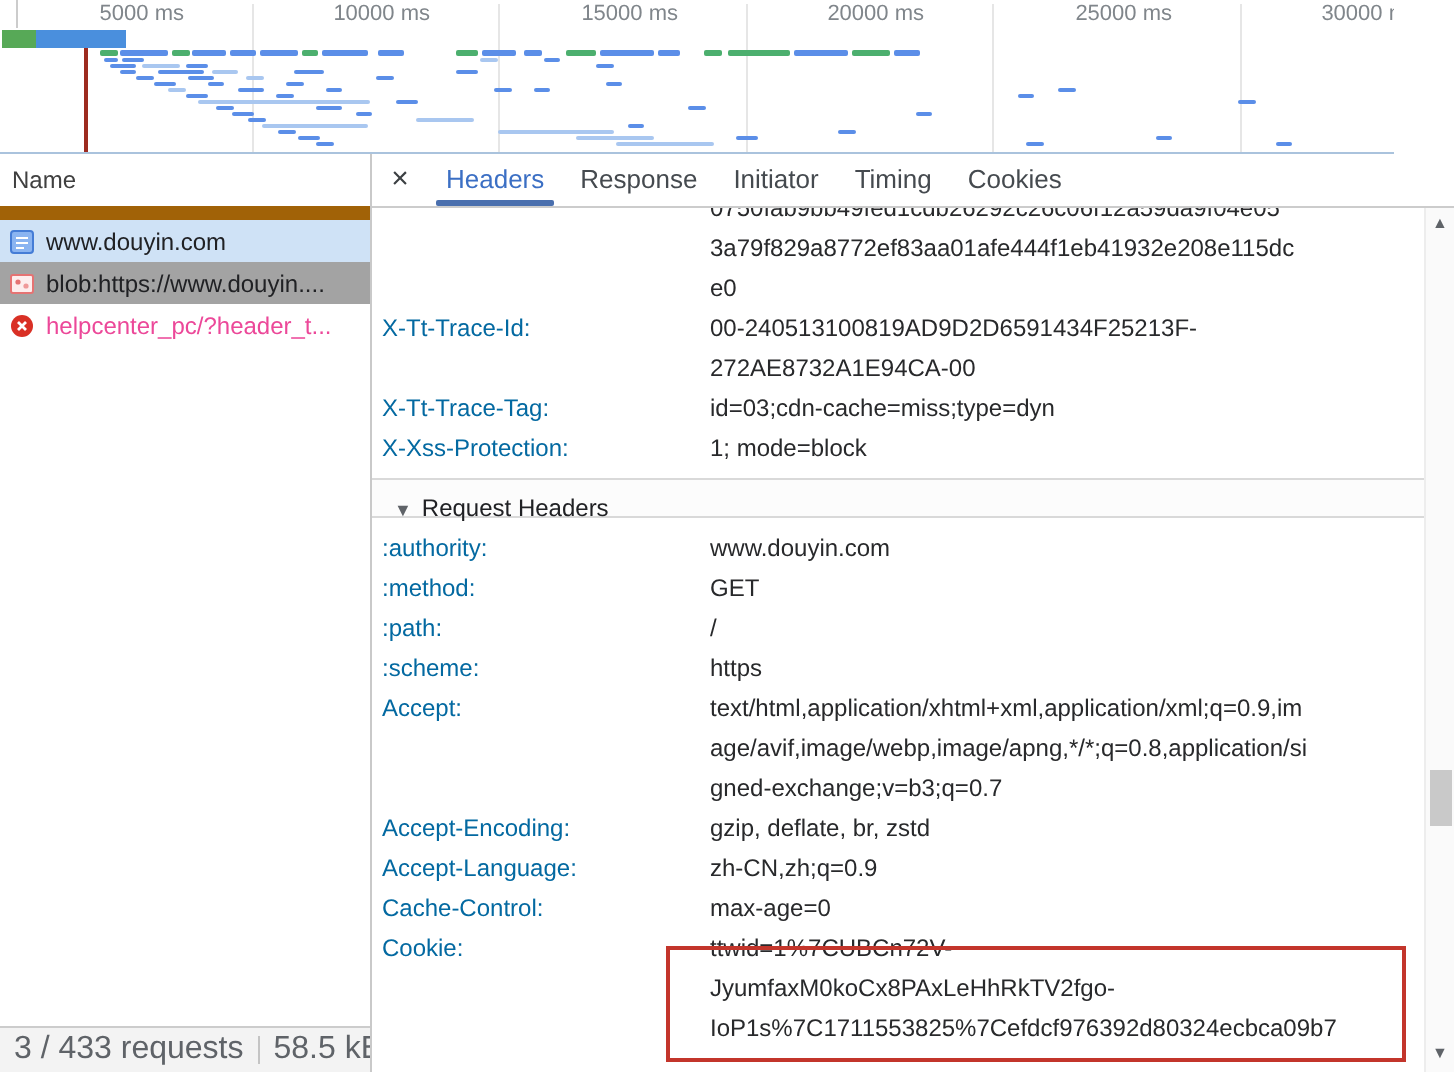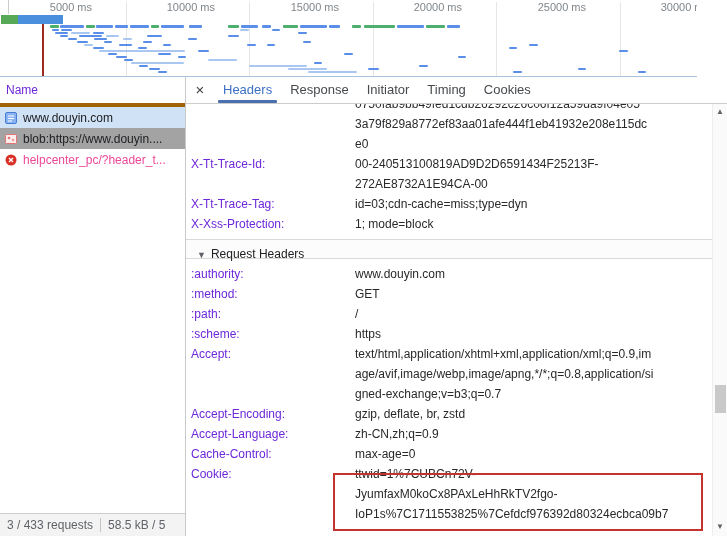--- a/index.html
+++ b/index.html
@@ -12,50 +12,50 @@
   .ruler-label{position:absolute;top:1px;font-size:11px;color:#80868b;white-space:nowrap;}
   .gridline{position:absolute;top:2px;height:74px;width:1px;background:#e6e6e6;}
   .ruler-edge{position:absolute;left:8px;top:0;width:1px;height:14px;background:#ccc;}
   .pg{position:absolute;top:15px;height:9px;}
   .ov-bar{position:absolute;border-radius:1px;}
   .event-line{position:absolute;top:24px;width:2px;height:52px;}
 
   
   #sidebar{position:absolute;left:0;top:77px;width:186px;height:459px;background:#fff;
     border-right:1px solid #c9c9c9;box-sizing:border-box;}
-  .name-header{height:26px;line-height:26px;padding-left:6px;font-size:12px;color:#6d28d9;
-    border-bottom:4px solid #a16207;background:#fff;}
+  .name-header{height:26px;line-height:26px;padding-left:6px;font-size:12px;color:#404040;
+    border-bottom:7px solid #a16207;background:#fff;}
   .req-row{height:21px;display:flex;align-items:center;font-size:12px;color:#202124;
     padding-left:4px;gap:5px;cursor:default;}
   .req-row.alt{background:#a3a3a3;}
   .req-row.selected{background:#cfe2f6;}
   .req-row.error .req-label{color:#ec4899;}
   .req-label{white-space:nowrap;overflow:hidden;}
   .req-icon{flex:none;width:14px;height:14px;display:inline-block;}
   .status-bar{position:absolute;left:0;bottom:0;width:185px;height:23px;border-top:1px solid #ccc;
-    background:#f3f3f3;display:flex;align-items:center;font-size:12px;color:#5f6368;
+    background:#f3f3f3;display:flex;align-items:center;font-size:16px;color:#5f6368;
     box-sizing:border-box;overflow:hidden;}
   .status-item{padding:0 7px;white-space:nowrap;}
   .status-sep{flex:none;width:1px;height:14px;background:#c4c4c4;}
 
   
   #detail{position:absolute;left:186px;top:77px;right:0;bottom:0;background:#fff;}
   .tab-bar{height:27px;border-bottom:1px solid #ccc;display:flex;align-items:center;
     box-sizing:border-box;background:#fff;}
   .close-btn{width:28px;text-align:center;font-size:15px;color:#3c4043;cursor:pointer;line-height:26px;}
   .tab{padding:0 9px;font-size:13px;color:#454a4f;height:100%;line-height:25px;position:relative;cursor:pointer;}
   .tab.active{color:#3b6fc4;}
   .tab.active::after{content:"";position:absolute;left:4px;right:4px;bottom:0;height:3px;
     background:#4a6fae;border-radius:1px;}
 
   .content{position:absolute;left:0;top:27px;right:15px;bottom:0;overflow:hidden;
     font-size:12px;line-height:20px;color:#28292b;}
   .content-inner{margin-top:-10px;padding-left:5px;}
   .kv{display:flex;}
-  .kv .k{width:164px;flex:none;color:#6d28d9;}
+  .kv .k{width:164px;flex:none;color:#0369a1;}
   .kv .v{width:352px;}
   .kv .v div{white-space:nowrap;overflow:hidden;}
   .section-band{margin:5px 0 5px -5px;height:20px;line-height:28px;border-top:1px solid #d9d9d9;
     border-bottom:1px solid #d9d9d9;background:#fcfcfc;padding-left:11px;color:#202124;
     box-sizing:border-box;cursor:pointer;}
   .tri{font-size:9px;margin-right:5px;color:#5f6368;}
   .annotation-rect{position:absolute;left:147px;top:369px;width:370px;height:58px;
     border:2px solid #c3352b;box-sizing:border-box;pointer-events:none;}
 
   .scrollbar{position:absolute;right:0;top:27px;width:15px;bottom:0;background:#fafafa;

